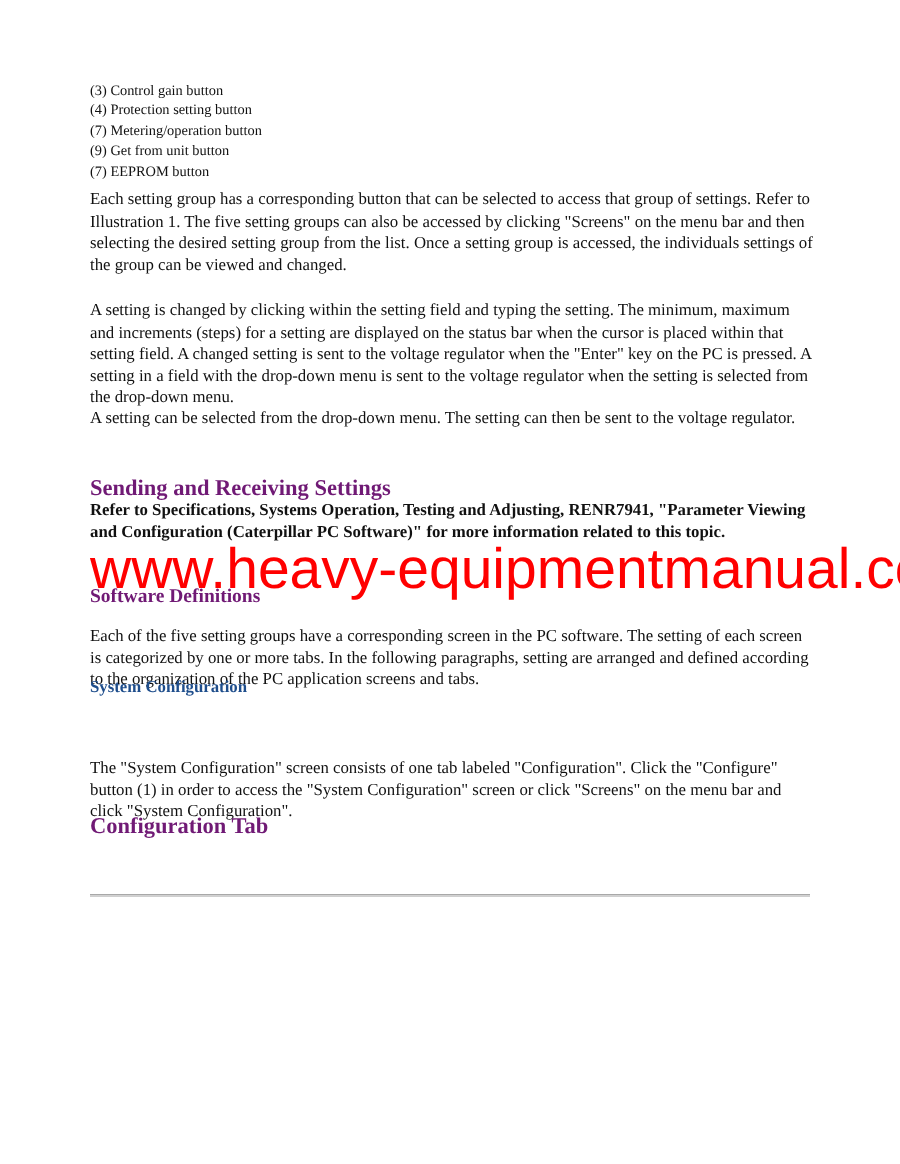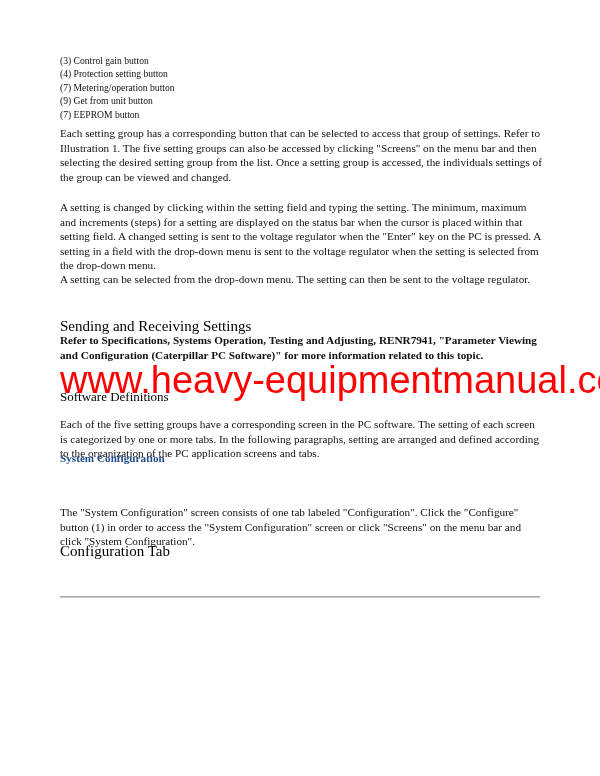--- a/index.html
+++ b/index.html
@@ -1,21 +1,21 @@
 <!DOCTYPE html>
 <html><head>
   <meta charset="utf-8">
   <style>
     html, body { margin: 0; padding: 0; background: #ffffff; }
     body { width: 600px; height: 776px; position: relative; overflow: hidden;
            font-family: "Liberation Serif", "DejaVu Serif", serif; color: #111; }
     .list { position: absolute; left: 60px; top: 54px; font-size: 9.6px; line-height: 13.4px; }
     .list div { white-space: nowrap; }
     .para { position: absolute; left: 60px; width: 485px; font-size: 11.2px; line-height: 14.6px; }
-    .h2 { position: absolute; left: 60px; color: #000000; font-weight: normal; font-size: 15px; white-space: nowrap; }
+    .h2 { position: absolute; left: 60px; color: #701a75; font-weight: bold; font-size: 15px; white-space: nowrap; }
     .h3 { position: absolute; left: 60px; color: #1f4e8c; font-weight: bold; font-size: 11.2px; white-space: nowrap; }
     .watermark { position: absolute; left: 60px; top: 360px; color: #ff0000;
                  font-family: "Liberation Sans", "DejaVu Sans", sans-serif;
                  font-size: 38px; line-height: 40px; white-space: nowrap; letter-spacing: 0px; z-index: 5; }
     .rule { position: absolute; left: 60px; top: 596px; width: 480px; height: 0;
             border-top: 1px solid #a8a8a8; border-bottom: 1px solid #cfcfcf; }
   </style>
 </head>
 <body>
 

